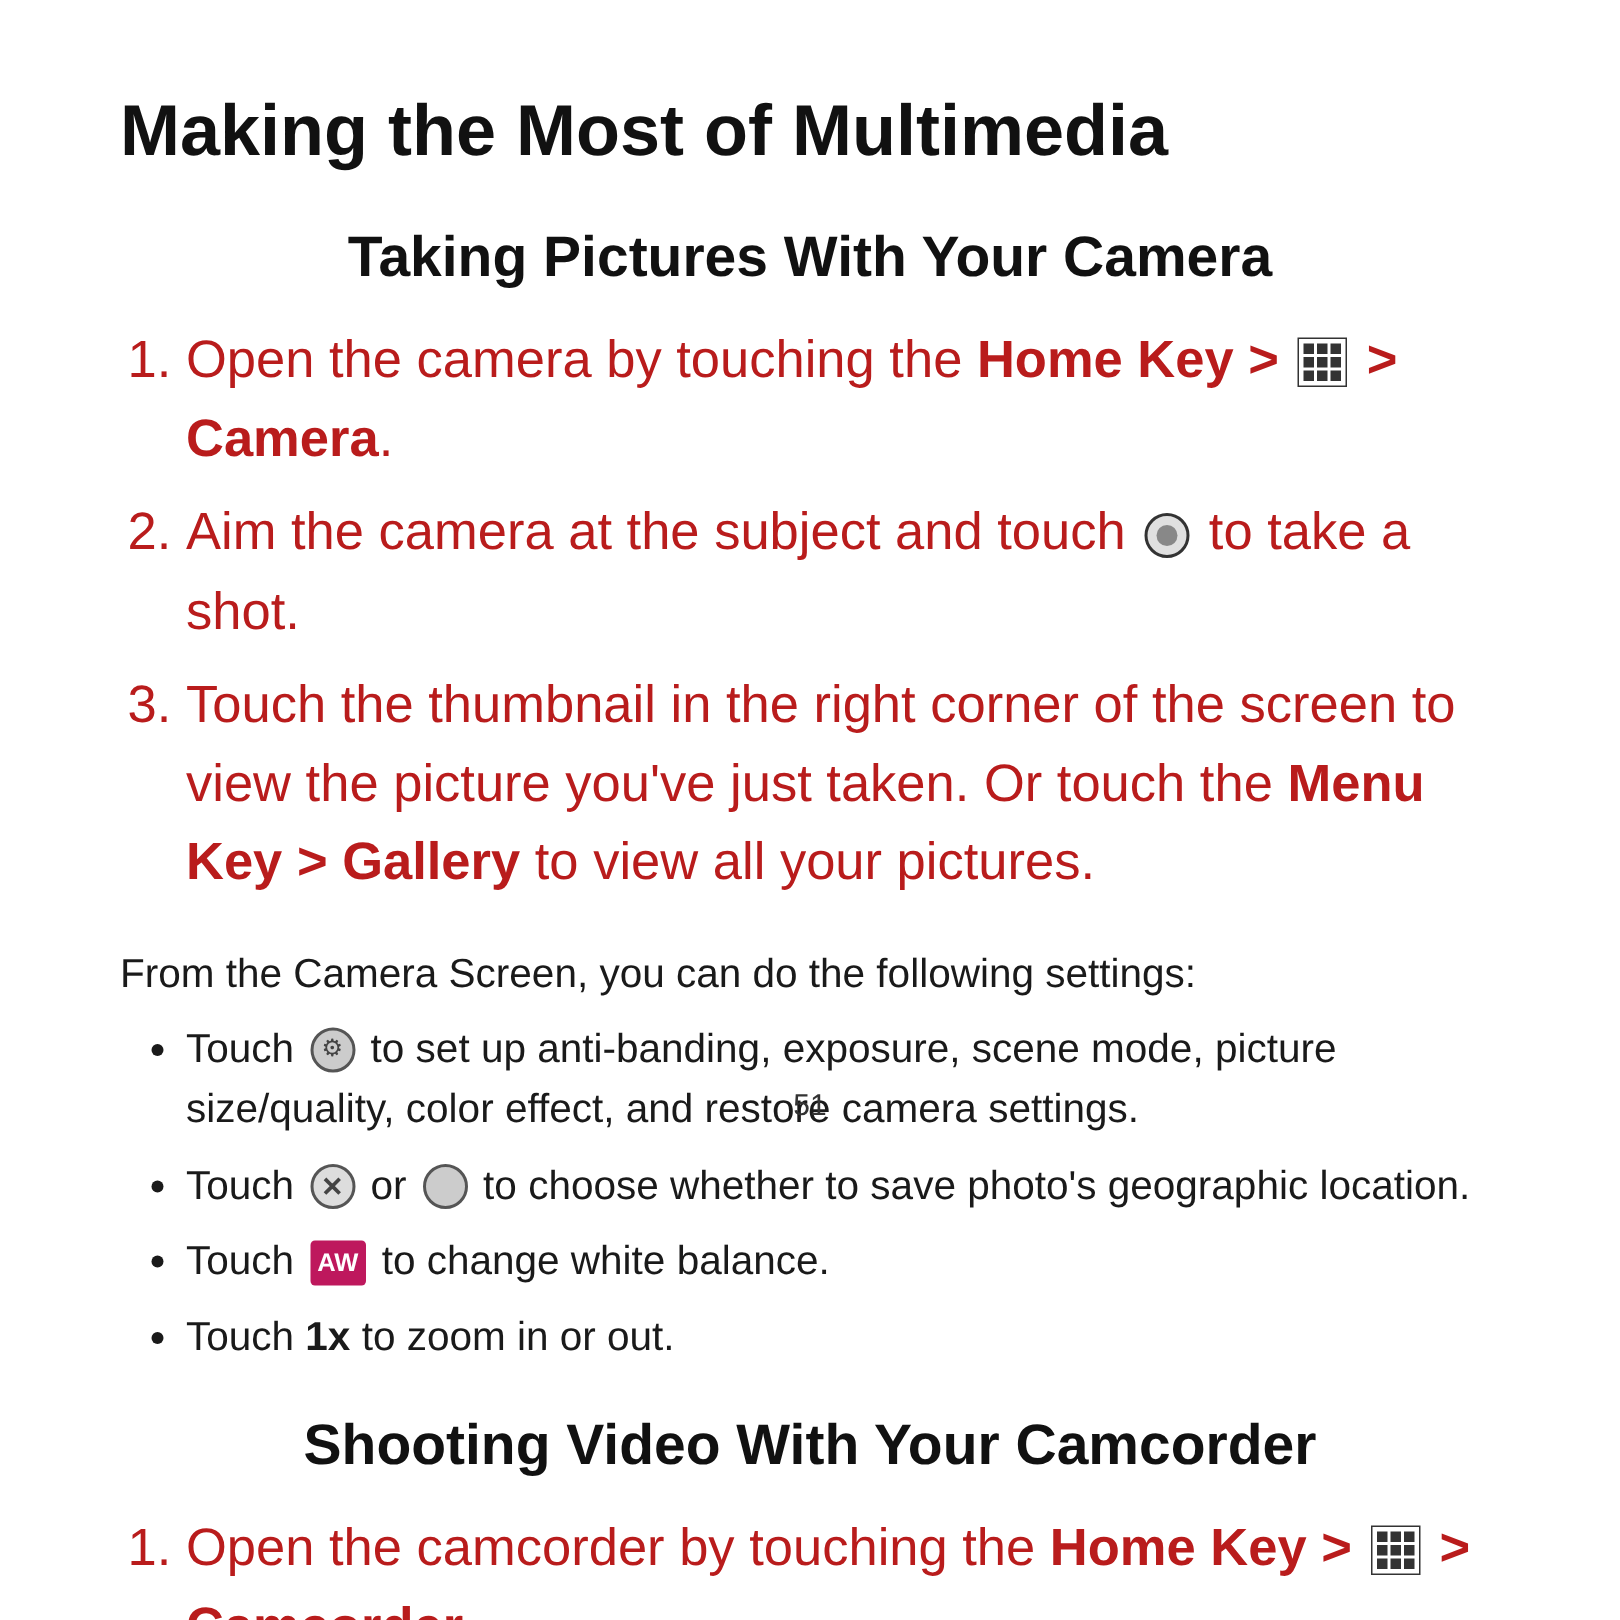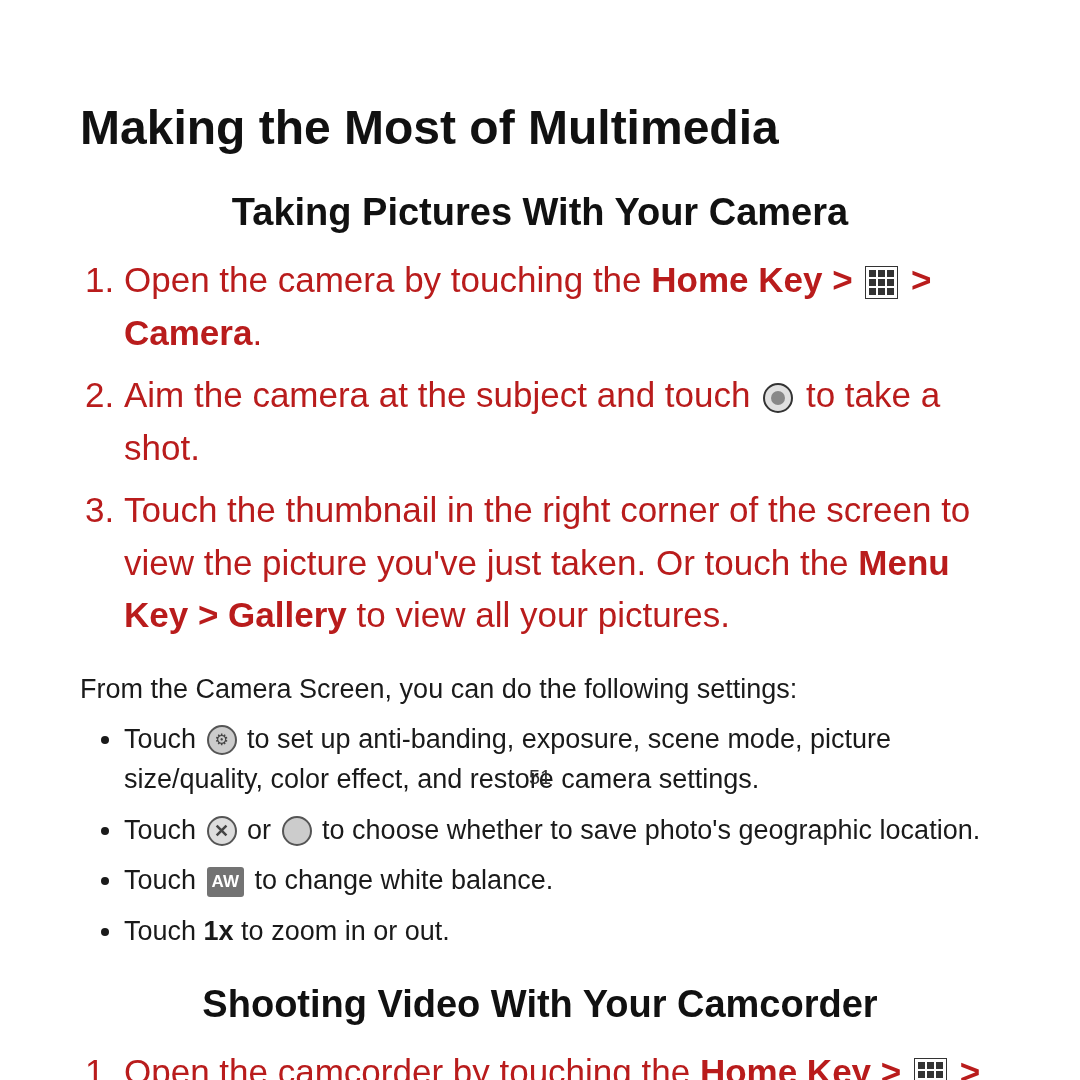--- a/index.html
+++ b/index.html
@@ -16,21 +16,20 @@
       font-size: 28px;
       color: #1a1a1a;
       overflow: hidden;
     }
 
     .page {
       width: 1080px;
       height: 789px;
       padding: 60px 80px 40px 80px;
       position: relative;
-      margin-top: 40px;
     }
 
     h1.page-title {
       font-size: 48px;
       font-weight: bold;
       margin-bottom: 36px;
       color: #111;
     }
 
     h2.section-title {
@@ -190,21 +189,21 @@
       background: #ccc;
       vertical-align: middle;
       margin: 0 3px;
     }
 
     
     .icon-wb {
       display: inline-block;
       vertical-align: middle;
       margin: 0 3px;
-      background: #737373;
+      background: #be185d;
       color: #fff;
       font-size: 17px;
       font-weight: bold;
       padding: 2px 5px;
       border-radius: 3px;
     }
 
     
     .icon-switch-bar {
       display: inline-flex;

